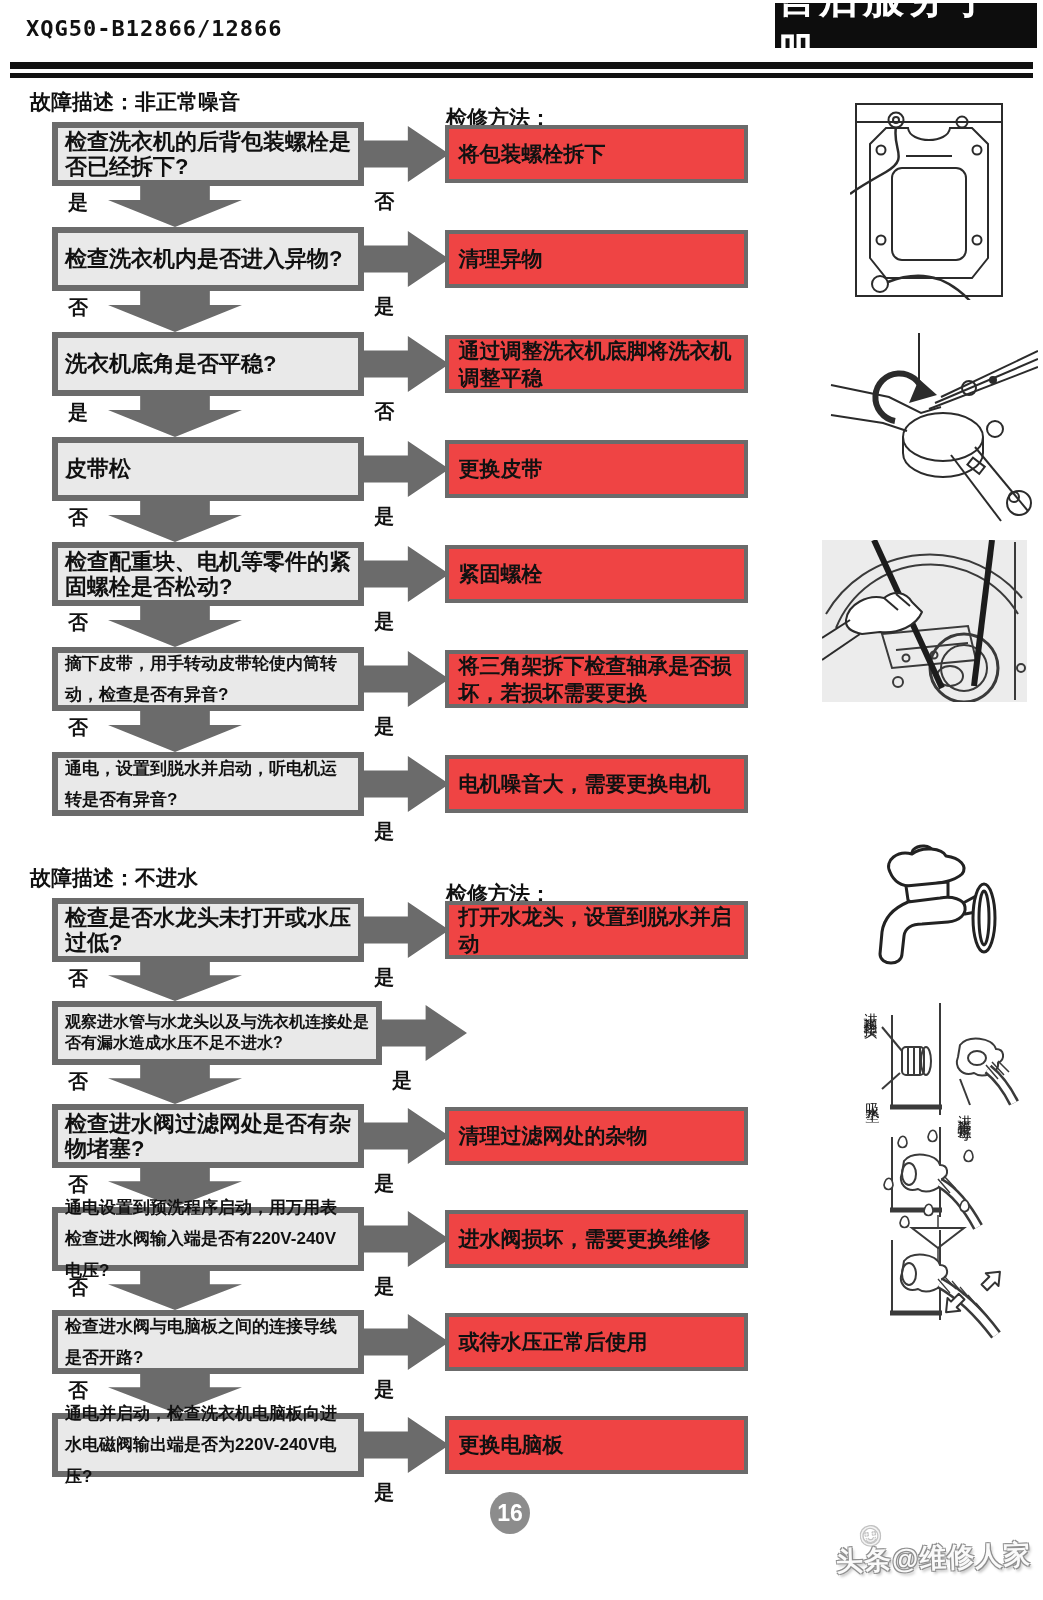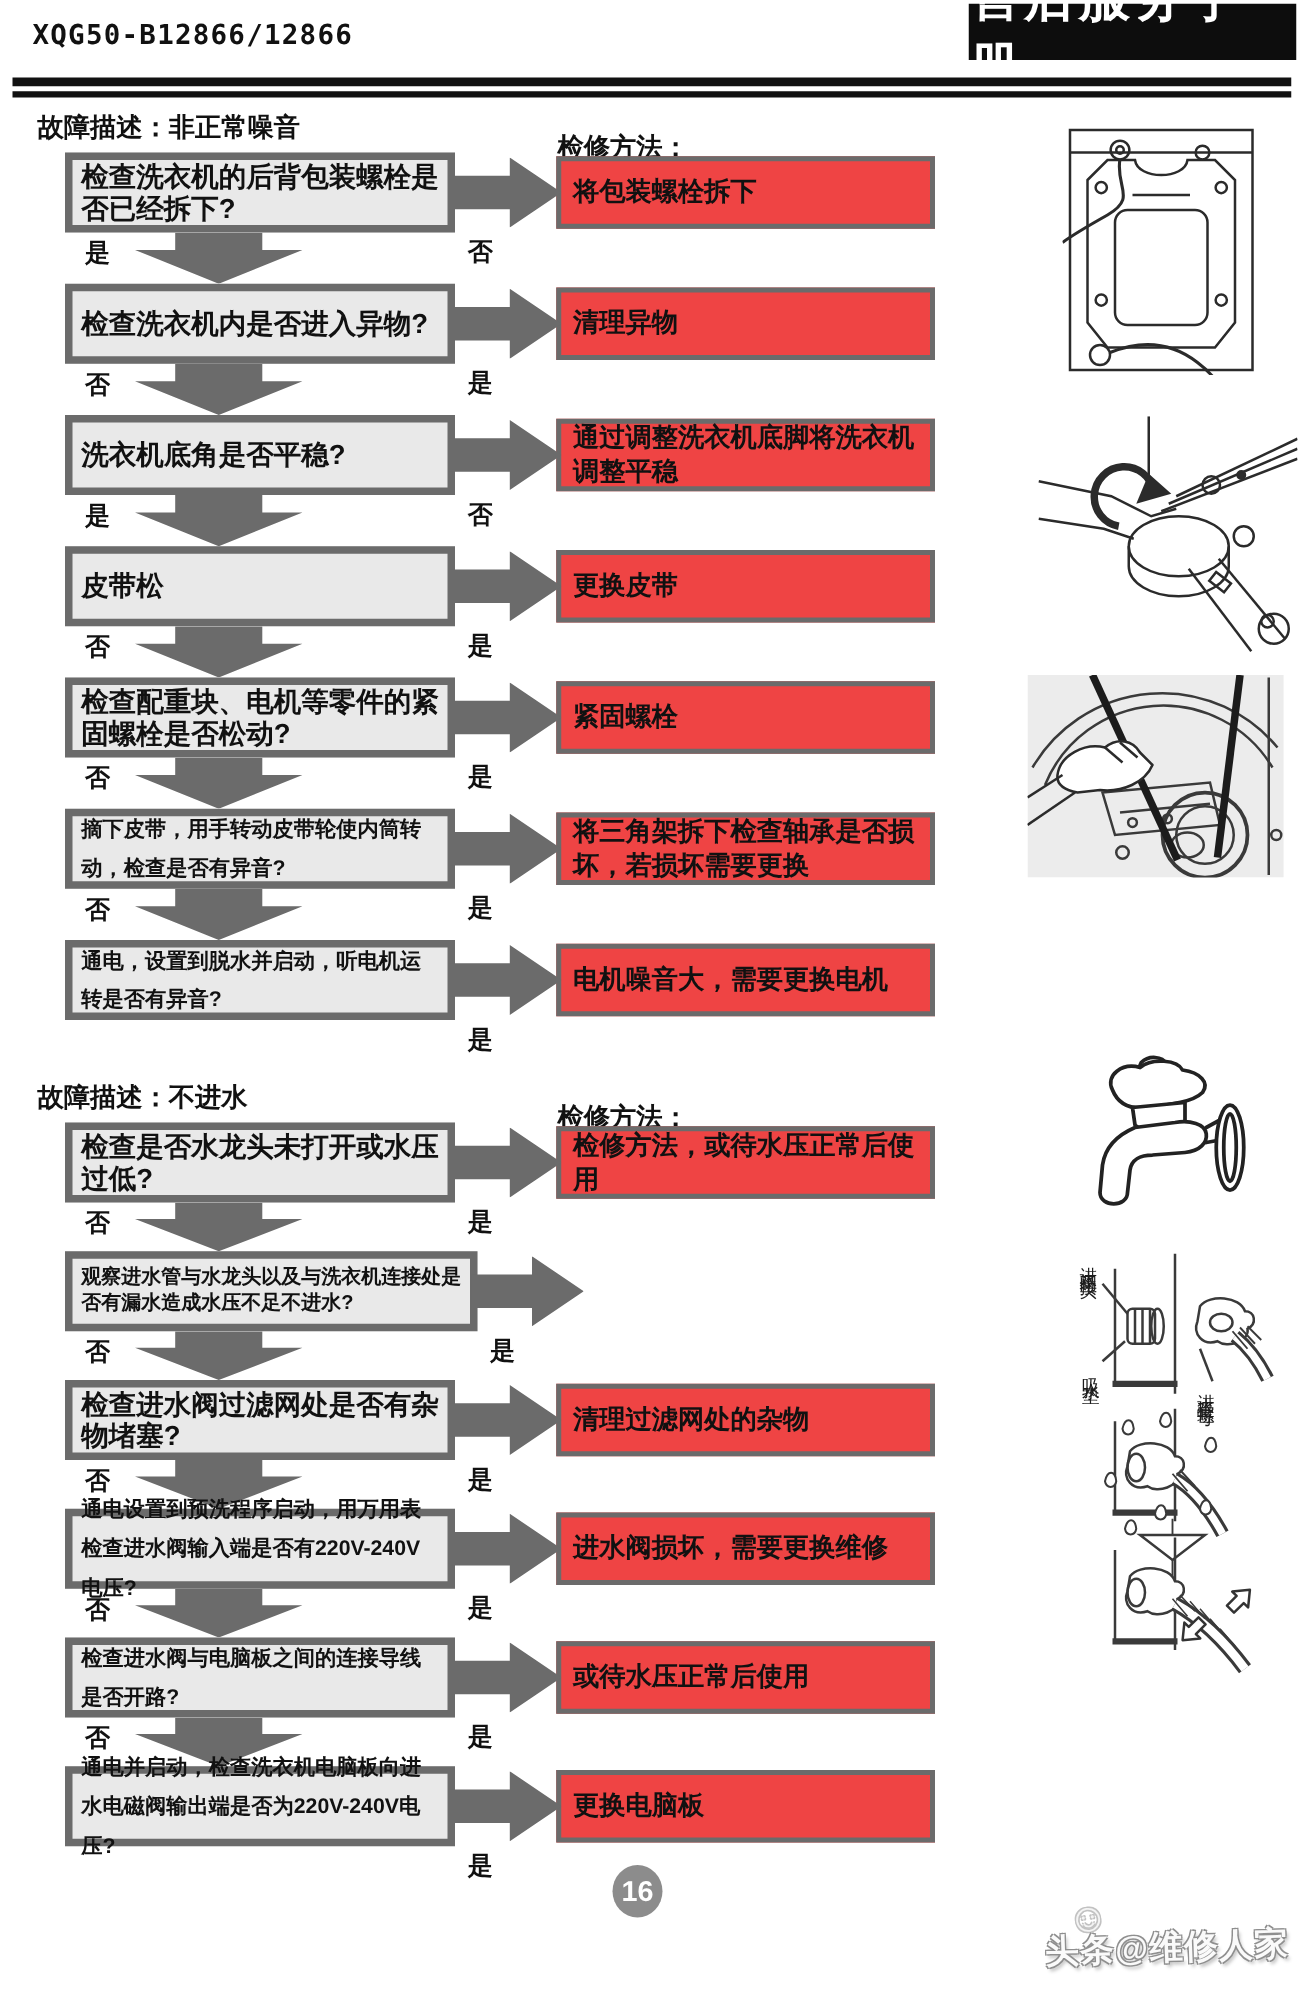--- a/index.html
+++ b/index.html
@@ -202,21 +202,21 @@
 
       <div class="frow">
         <div class="qbox">
             <span class="qt">检查是否水龙头未打开或水压过低?</span>
           </div>
         <div class="azone">
           <div class="rarrow"></div>
           <span class="blabel">是</span>
         </div>
         <div class="abox">
-            <span class="at">检修方法，或待水压正常后使用</span>
+            <span class="at">打开水龙头，设置到脱水并启动</span>
           </div>
       </div>
       <div class="conn">
         <span class="dlabel">否</span>
         <div class="darrow"></div>
       </div>
 
       <div class="frow">
         <div class="qbox xs">
             <span class="qt">观察进水管与水龙头以及与洗衣机连接处是否有漏水造成水压不足不进水?</span>

